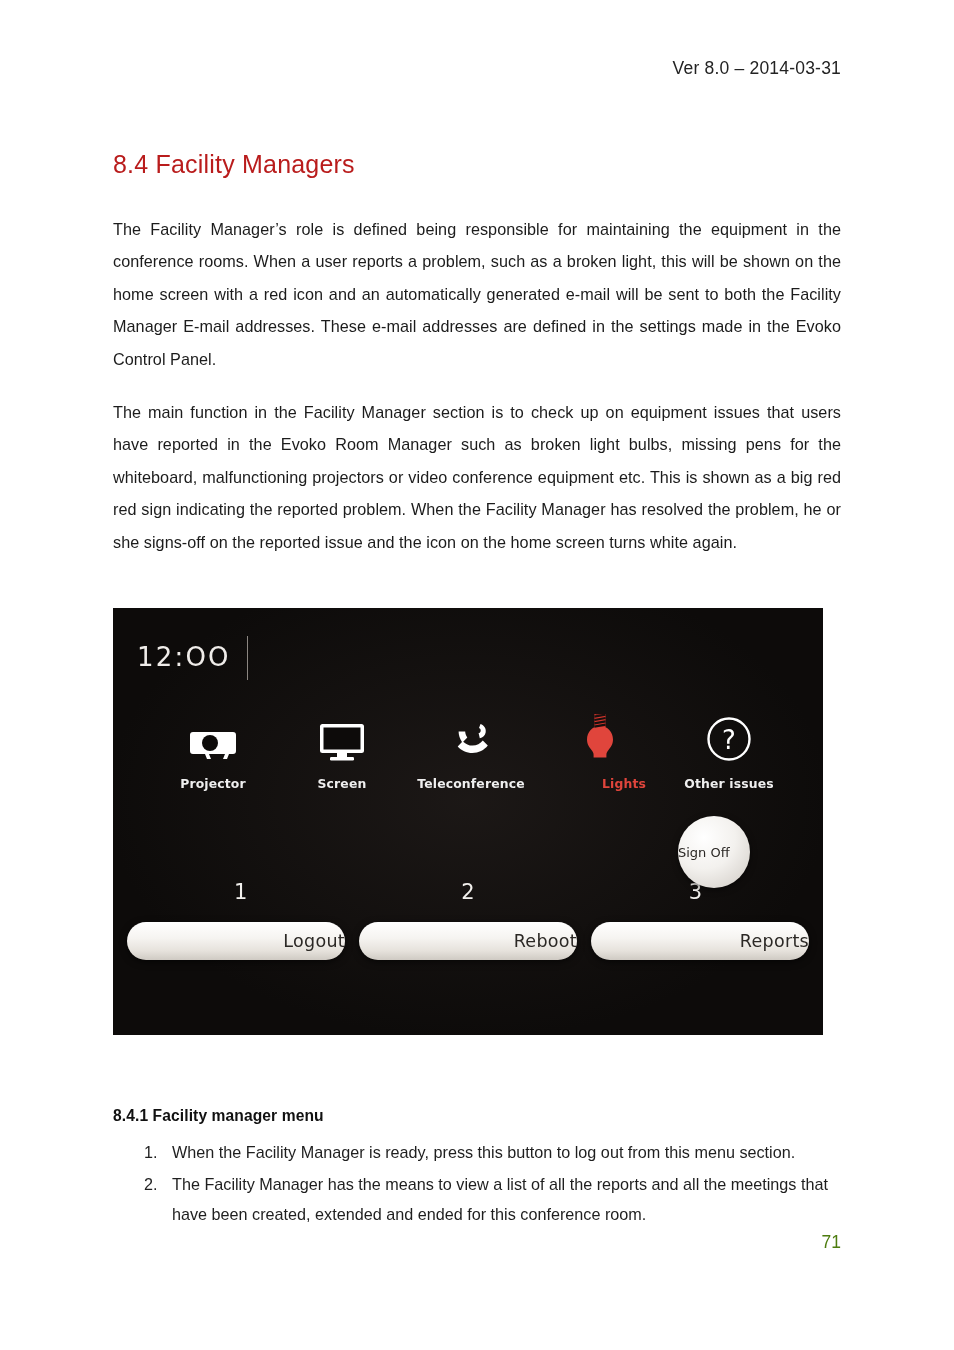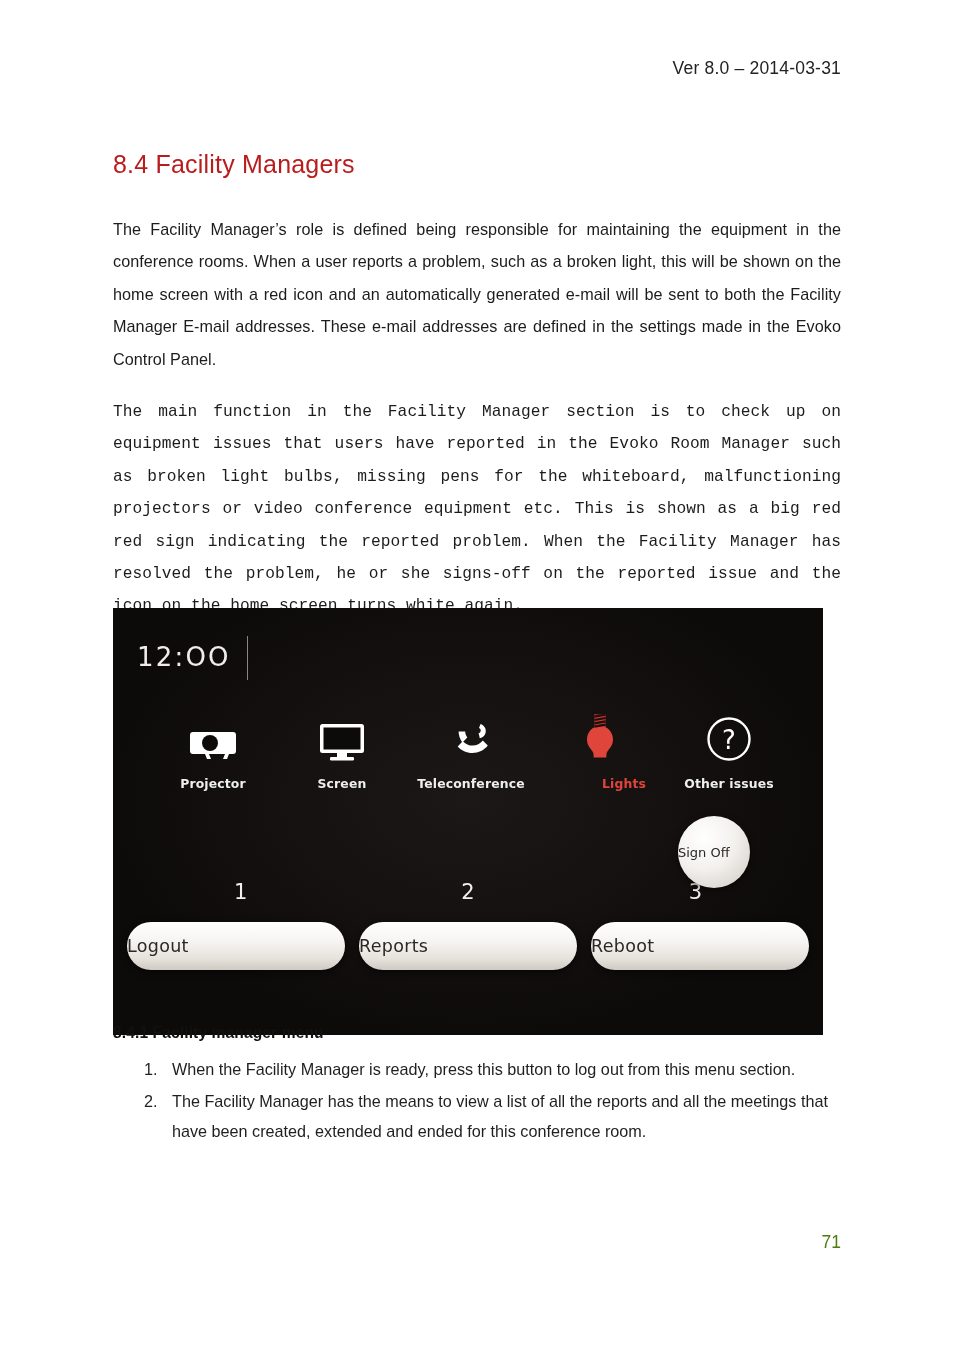--- a/index.html
+++ b/index.html
@@ -51,21 +51,21 @@
 
   p.body-text {
     font-size: 16.2px;
     line-height: 32.4px;
     color: #1c1c1c;
     margin: 0 0 21px 0;
     text-align: justify;
     text-justify: inter-word;
     letter-spacing: 0.05px;
   }
-  p.body-text:last-of-type { margin-bottom: 0; font-family: Liberation Mono, monospace; }
+  p.body-text:last-of-type { margin-bottom: 0; }
 
   
   .device-shot {
     position: absolute;
     left: 113px;
     top: 608px;
     width: 710px;
     height: 427px;
     background: #0d0b0a;
     overflow: hidden;
@@ -181,40 +181,40 @@
     position: absolute;
     left: 14px;
     top: 314px;
     width: 682px;
     display: flex;
     justify-content: space-between;
     z-index: 3;
   }
   .pill {
     width: 218px;
-    height: 48px;
+    height: 38px;
     border-radius: 26px;
     background: linear-gradient(180deg, #ffffff 0%, #f6f4f1 42%, #e6e2dc 76%, #cfcac3 100%);
     box-shadow: 0 2px 7px rgba(0,0,0,0.6);
     display: flex;
     align-items: center;
-    justify-content: flex-start;
+    justify-content: flex-end;
   }
   .pill-text {
     font-size: 17.5px;
     color: #2b2825;
     font-family: "DejaVu Sans", sans-serif;
     letter-spacing: 0.3px;
   }
 
   
   .subsection {
     position: absolute;
     left: 113px;
-    top: 1024px;
+    top: 1107px;
     width: 728px;
   }
   h2.sub-title {
     font-size: 15.6px;
     font-weight: 700;
     color: #111111;
     margin: 0 0 7px 0;
     letter-spacing: 0.1px;
   }
   ol.numbered {
@@ -338,24 +338,24 @@
       <div class="callout-cell">
         <span class="callout-num">3</span>
       </div>
     </div>
 
     <div class="pill-row">
       <div class="pill">
         <span class="pill-text">Logout</span>
       </div>
       <div class="pill">
+        <span class="pill-text">Reboot</span>
+      </div>
+      <div class="pill">
         <span class="pill-text">Reports</span>
-      </div>
-      <div class="pill">
-        <span class="pill-text">Reboot</span>
       </div>
     </div>
 
   </div>
 
   <div class="subsection">
     <h2 class="sub-title">8.4.1 Facility manager menu</h2>
     <ol class="numbered">
       <li>When the Facility Manager is ready, press this button to log out from this menu section.</li>
       <li>The Facility Manager has the means to view a list of all the reports and all the meetings that have been created, extended and ended for this conference room.</li>

